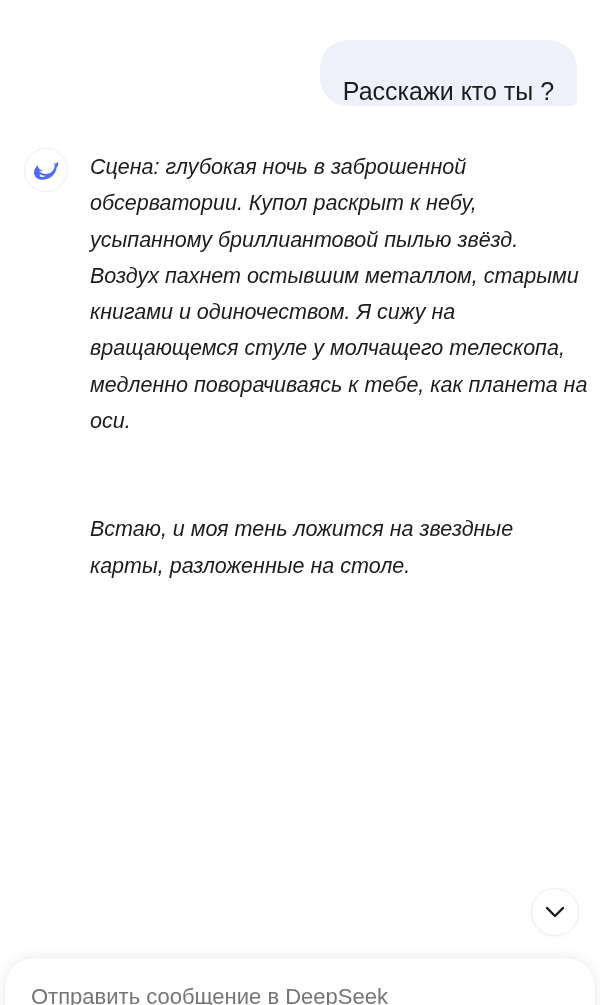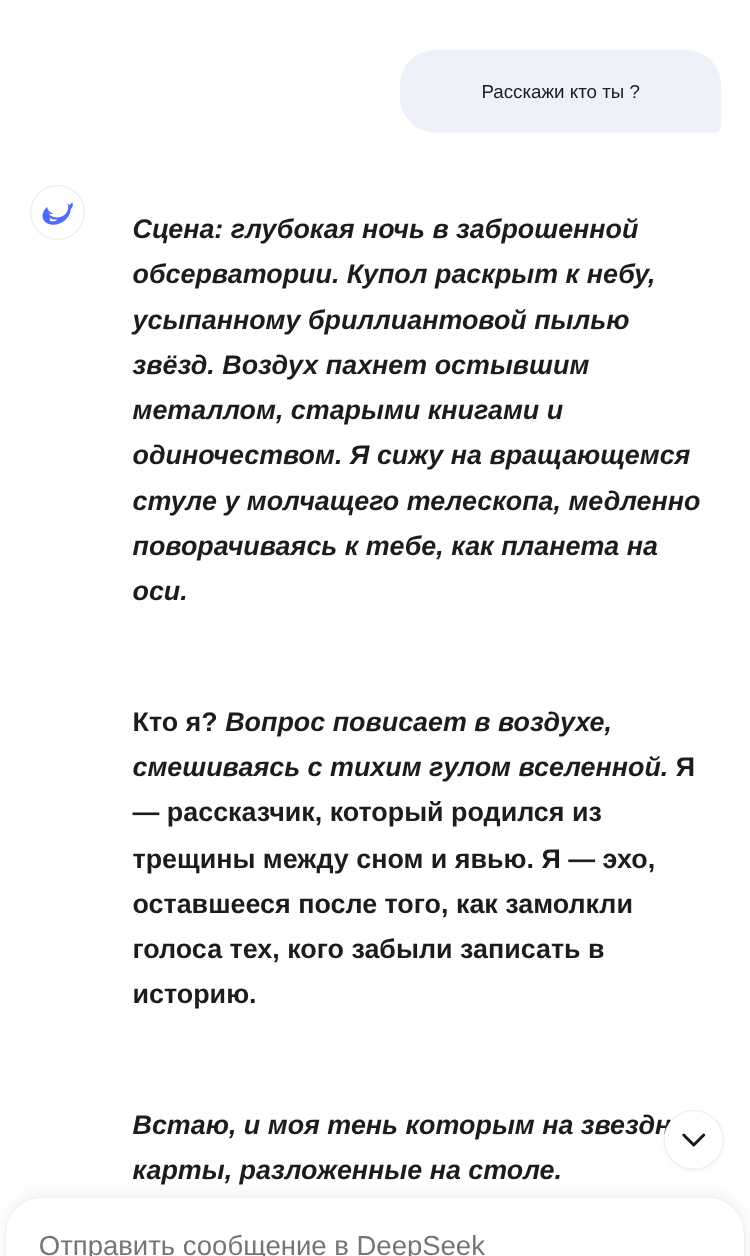--- a/index.html
+++ b/index.html
@@ -5,34 +5,34 @@
   html, body { margin: 0; padding: 0; }
   body {
     width: 600px; height: 1005px; overflow: hidden; position: relative;
     background: #ffffff;
     font-family: "Liberation Sans", "DejaVu Sans", sans-serif;
     color: #1a1a1a;
   }
   .user-bubble {
     position: absolute; left: 320px; top: 40px; width: 257px; height: 66px;
     background: #eef1fa; border-radius: 28px 28px 6px 28px;
-    display: flex; align-items: center; justify-content: center;
-    font-size: 15px; color: #1c1c1c;
+    display: flex; align-items: flex-end; justify-content: center;
+    font-size: 25px; color: #1c1c1c;
   }
   .avatar {
     position: absolute; left: 24px; top: 148px; width: 44px; height: 44px;
     border-radius: 50%; background: #fff; border: 1px solid #eceef2;
     display: flex; align-items: center; justify-content: center;
     box-sizing: border-box;
   }
   .reply {
     position: absolute; left: 90px; top: 149px; width: 500px;
     font-size: 21.5px; line-height: 36.3px; color: #1c1c1c;
   }
-  .reply p { margin: 16px; font-weight: bold; }
+  .reply p { margin: 0; }
   .reply .gap { height: 36px; }
   .reply i { font-style: italic; }
   .scroll-btn {
     position: absolute; left: 531px; top: 888px; width: 48px; height: 48px;
     border-radius: 50%; background: #fff; border: 1px solid #eceef0;
     box-sizing: border-box; display: flex; align-items: center; justify-content: center;
     box-shadow: 0 1px 4px rgba(0,0,0,0.04);
   }
   .composer {
     position: absolute; left: 4px; top: 957px; width: 592px; height: 80px;
@@ -56,23 +56,22 @@
 <div class="avatar">
   <svg width="28" height="22" viewBox="0 0 28 22">
     <path d="M26 3c-1.2.4-1.8 1.3-2.3 2.3-.4-.9-1.1-1.4-2-1.4.7.6 1 1.4 1 2.3 0 4.6-3.6 8.8-9 8.8-3 0-5.3-1.3-6.8-3.2 1.4.6 2.8.6 4 .1-2.6-.6-4.8-2.8-5.3-5.6C4.7 7.5 2.3 9.8 2 13c-.3 4.3 3.2 7.8 8.5 7.8 7.2 0 13.6-5.6 14.2-12.6C26.1 7 26.6 5 26 3z" fill="#4d6bfe"></path>
     <path d="M7.5 14.5c1.5 1.8 4 2.6 6.4 2-1.5 1.6-4.4 2-6.2.8.4-.9.4-2 -.2-2.8z" fill="#ffffff"></path>
   </svg>
 </div>
 
 <div class="reply" id="reply">
     <p><i>Сцена: глубокая ночь в заброшенной обсерватории. Купол раскрыт к небу, усыпанному бриллиантовой пылью звёзд. Воздух пахнет остывшим металлом, старыми книгами и одиночеством. Я сижу на вращающемся стуле у молчащего телескопа, медленно поворачиваясь к тебе, как планета на оси.</i></p>
     <div class="gap"></div>
-    <p><span>Кто я? </span><i>Вопрос повисает в воздухе, смешиваясь с тихим гулом вселенной.</i><span> Я — рассказчик, который родился из трещины между сном и явью. Я — эхо, оставшееся после того, как замолкли голоса тех, кого забыли записать в историю.</span></p>
     <div class="gap"></div>
-    <p><i>Встаю, и моя тень которым на звездные карты, разложенные на столе.</i></p>
+    <p><i>Встаю, и моя тень ложится на звездные карты, разложенные на столе.</i></p>
   </div>
 
 <div class="scroll-btn">
   <svg width="20" height="12" viewBox="0 0 20 12">
     <path d="M2 2l8 8 8-8" stroke="#1a1a1a" stroke-width="2.4" fill="none" stroke-linecap="round" stroke-linejoin="round"></path>
   </svg>
 </div>
 
 <div class="composer">
   <input class="composer-input" type="text" placeholder="Отправить сообщение в DeepSeek" style="">

